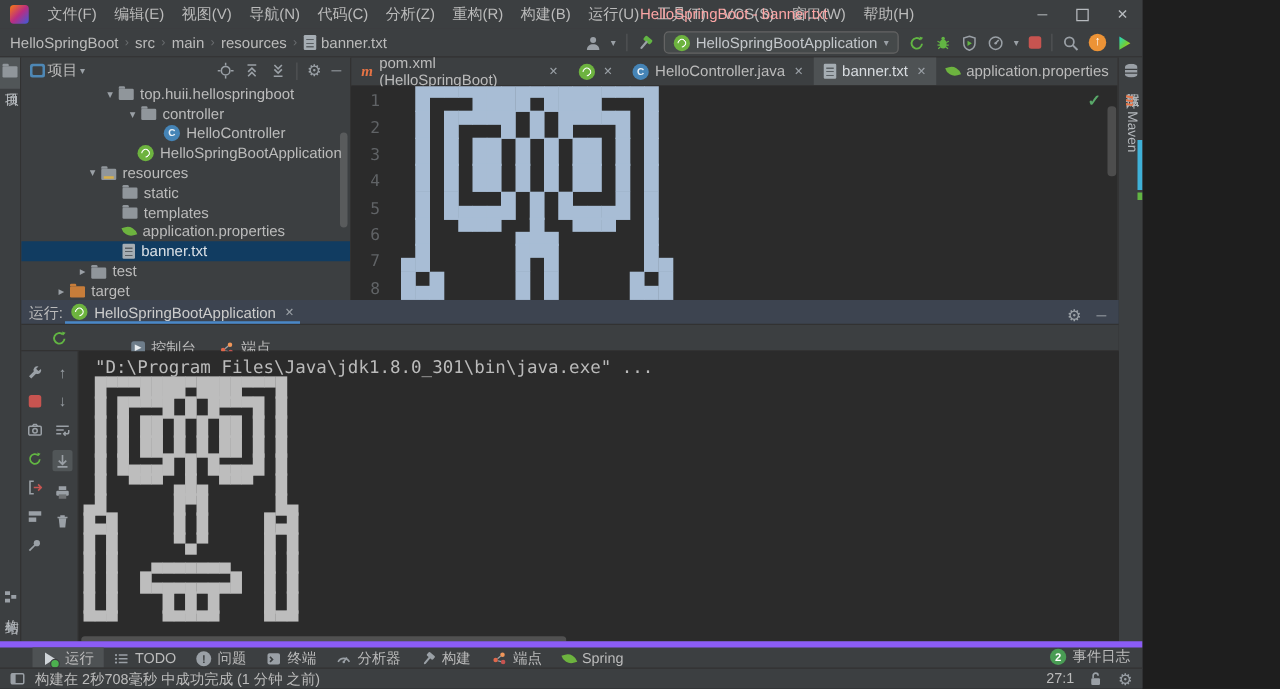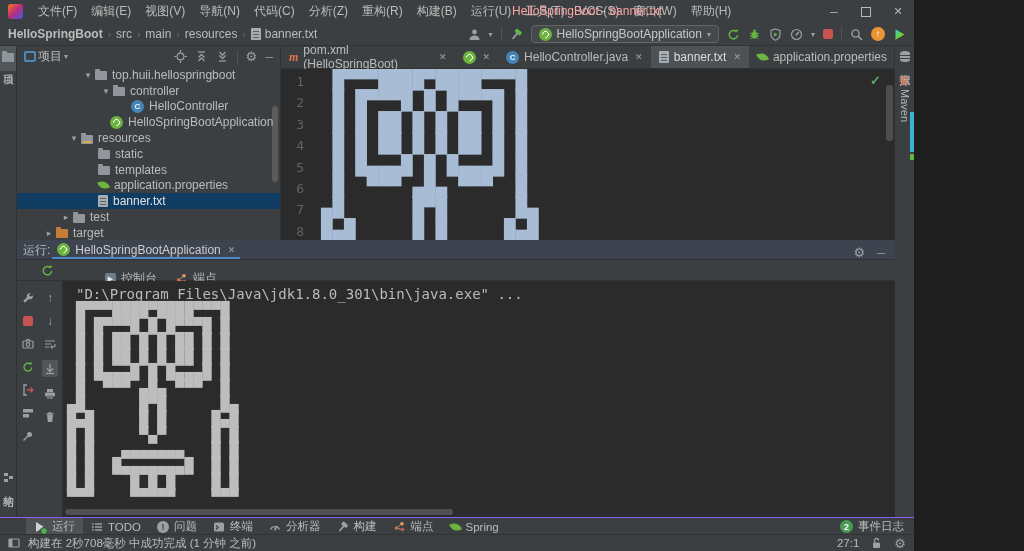--- a/index.html
+++ b/index.html
@@ -12,21 +12,21 @@
   .menu-item{padding:0 7px;line-height:23px;color:#bbb}
   #win-title{position:absolute;left:512px;top:0;line-height:23px;color:#fca5a5}
   #win-controls{margin-left:auto;display:flex;height:23px}
   .win-btn{width:32px;display:flex;align-items:center;justify-content:center;color:#b6babe;font-size:11px}
   .maxbox{width:8px;height:8px;border:1px solid #b6babe;display:inline-block}
 
   
   #toolbar{position:absolute;left:0;top:23px;right:0;height:22px;background:#3c3f41;border-bottom:1px solid #323232;
            display:flex;align-items:center;padding:0 8px}
   .crumb{color:#bbb}
-  .crumb.project{font-weight:bold}
+  .crumb.project{font-weight:normal}
   .crumb-sep{color:#696c6f;margin:0 5px;font-size:10px}
   #bc-file{display:flex;align-items:center;gap:4px}
   #tb-right{margin-left:auto;display:flex;align-items:center;gap:8px}
   .tb-sep{width:1px;height:14px;background:#515456}
   .run-combo{display:flex;align-items:center;gap:5px;background:#45494a;border:1px solid #646464;border-radius:4px;
              height:16px;padding:0 7px;color:#c3c7cb}
   .ico{display:inline-flex;align-items:center;justify-content:center;flex:none}
 
   
   #left-stripe{position:absolute;left:0;top:46px;width:16px;bottom:34px;background:#3c3f41;border-right:1px solid #323232;
@@ -81,22 +81,22 @@
   #run-left{position:absolute;left:0;top:41px;bottom:0;width:45px;background:#3c3f41;border-right:1px solid #323232;display:flex}
   .rl-col{width:22px;display:flex;flex-direction:column;align-items:center;gap:10px;padding-top:10px}
   .rl-slot{height:13px;display:flex;align-items:center;justify-content:center}
   .rl-slot.active{background:#515658;border-radius:2px;padding:2px}
   #console{position:absolute;left:46px;top:41px;right:0;bottom:0;background:#2b2b2b;overflow:hidden;font-family:"DejaVu Sans Mono",monospace}
   #console-line1{position:absolute;left:13px;top:5px;font-size:14px;color:#bbbbbb;white-space:pre}
   #console-art{position:absolute;left:4px;top:22px;margin:0;font-size:15px;line-height:15.6px;color:#bdbdbd}
   #console-hscroll{position:absolute;left:2px;bottom:2px;width:388px;height:6px;background:rgba(166,166,166,.3);border-radius:3px}
 
   
-  #bottom-bar{position:absolute;left:0;right:0;bottom:16px;height:17px;background:#3c3f41;border-top:1px solid #8b5cf6;
-              display:flex;align-items:center;padding-left:26px;font-size:11.5px}
+  #bottom-bar{position:absolute;left:0;right:0;bottom:16px;height:17px;background:#3c3f41;border-top:5px solid #8b5cf6;
+              display:flex;align-items:flex-start;padding-left:26px;font-size:11.5px}
   .bb-item{display:flex;align-items:center;gap:5px;height:100%;padding:0 8px;color:#bbb}
   .bb-item.active{background:#4e5254}
   #bb-right{margin-left:auto;display:flex;align-items:center;gap:5px;padding-right:10px}
   .badge{width:13px;height:13px;border-radius:50%;background:#499C54;color:#fff;font-size:9px;font-weight:bold;
          display:flex;align-items:center;justify-content:center}
   #status-bar{position:absolute;left:0;right:0;bottom:0;height:16px;background:#3c3f41;border-top:1px solid #323232;
               display:flex;align-items:center;gap:8px;padding:0 8px;font-size:11.5px;color:#bbb}
   #sb-right{margin-left:auto;display:flex;align-items:center;gap:12px}
 
   

